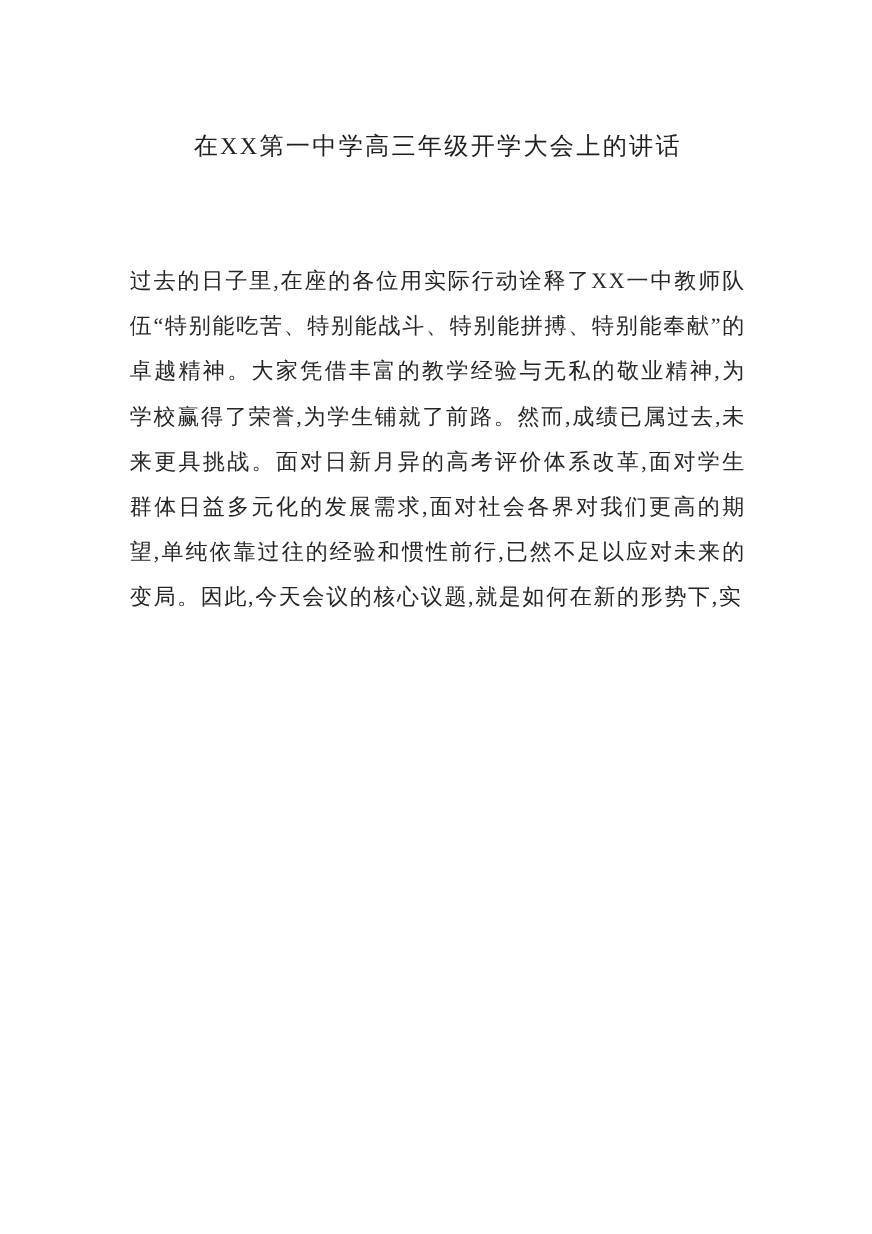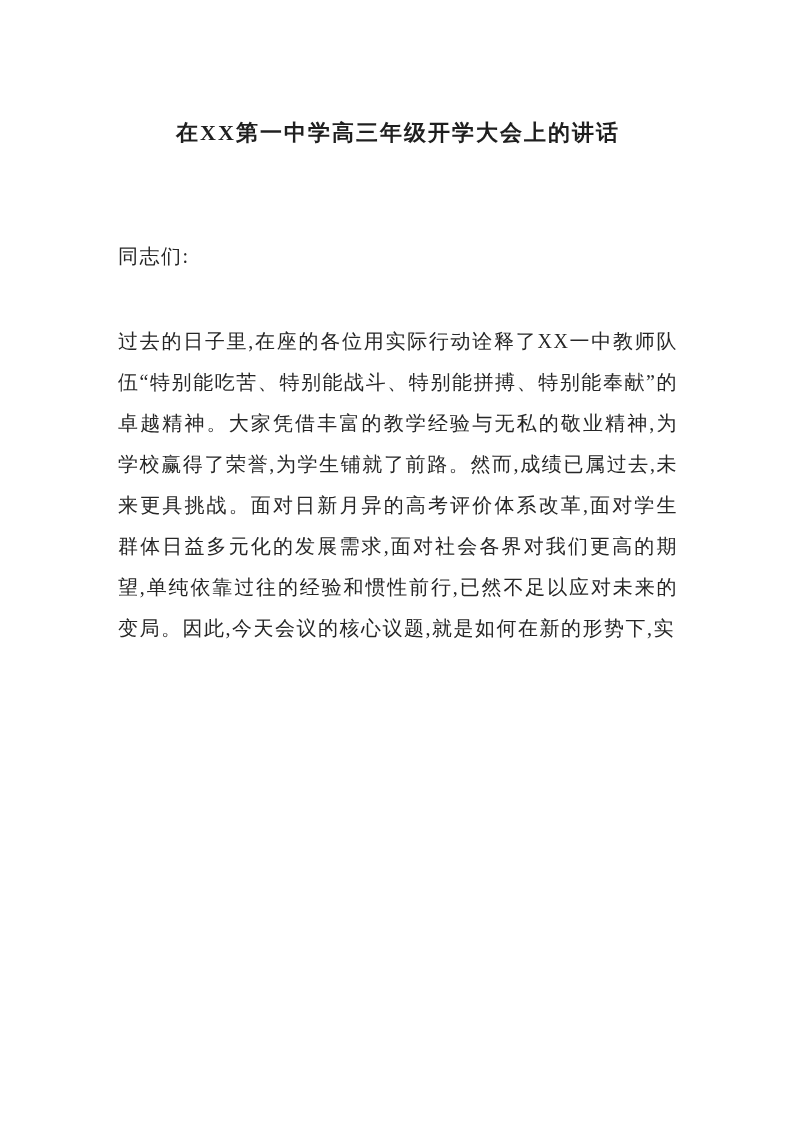--- a/index.html
+++ b/index.html
@@ -16,21 +16,21 @@
     background: #ffffff;
     color: #262626;
     font-family: "Liberation Serif", "DejaVu Serif", serif;
     padding: 116px 115px 0 118px;
     overflow: hidden;
   }
   .doc-title {
     margin: 0 0 86px 0;
     font-size: 22px;
     line-height: 34px;
-    font-weight: 700;
+    font-weight: 400;
     text-align: center;
     letter-spacing: 2px;
     color: #1f1f1f;
   }
   .salutation {
     margin: 0 0 44px 0;
     font-size: 20px;
     line-height: 41px;
     letter-spacing: 1.5px;
   }
@@ -43,17 +43,16 @@
     text-justify: inter-ideograph;
     word-break: break-all;
   }
 </style>
 </head>
 <body>
 
 <div class="page">
   <h1 class="doc-title">在XX第一中学高三年级开学大会上的讲话</h1>
 
-  <p class="salutation">同志们:</p>
 
 
   <p class="para">过去的日子里,在座的各位用实际行动诠释了XX一中教师队伍“特别能吃苦、特别能战斗、特别能拼搏、特别能奉献”的卓越精神。大家凭借丰富的教学经验与无私的敬业精神,为学校赢得了荣誉,为学生铺就了前路。然而,成绩已属过去,未来更具挑战。面对日新月异的高考评价体系改革,面对学生群体日益多元化的发展需求,面对社会各界对我们更高的期望,单纯依靠过往的经验和惯性前行,已然不足以应对未来的变局。因此,今天会议的核心议题,就是如何在新的形势下,实</p>
 </div>
 
 </body></html>

